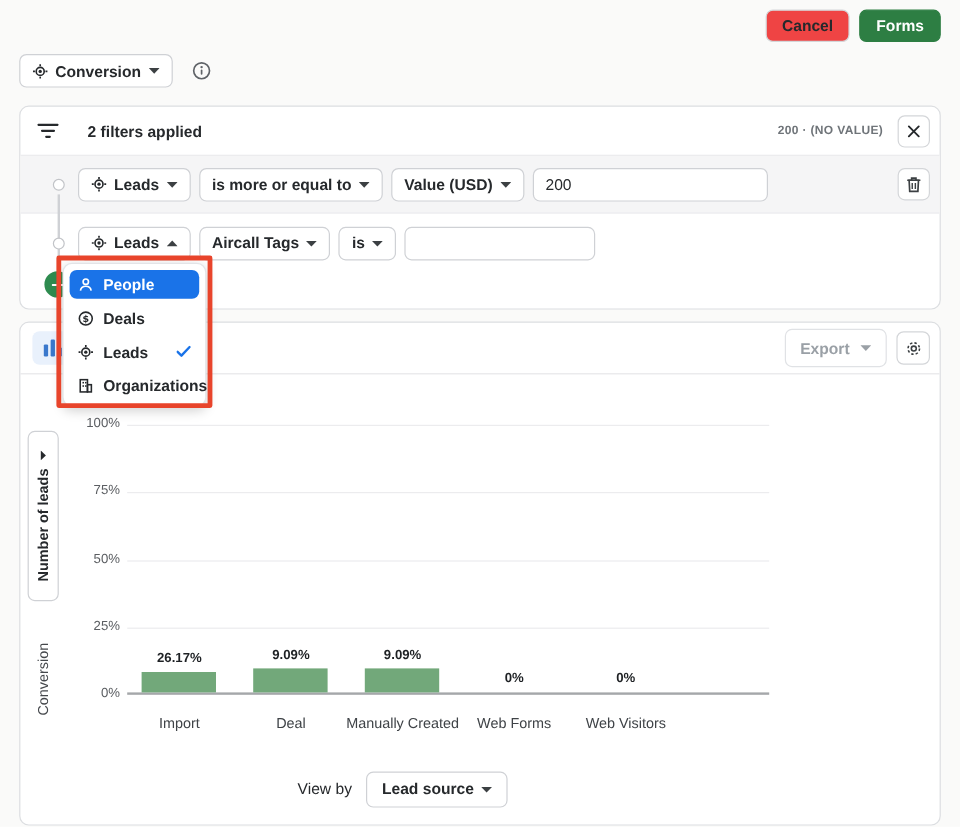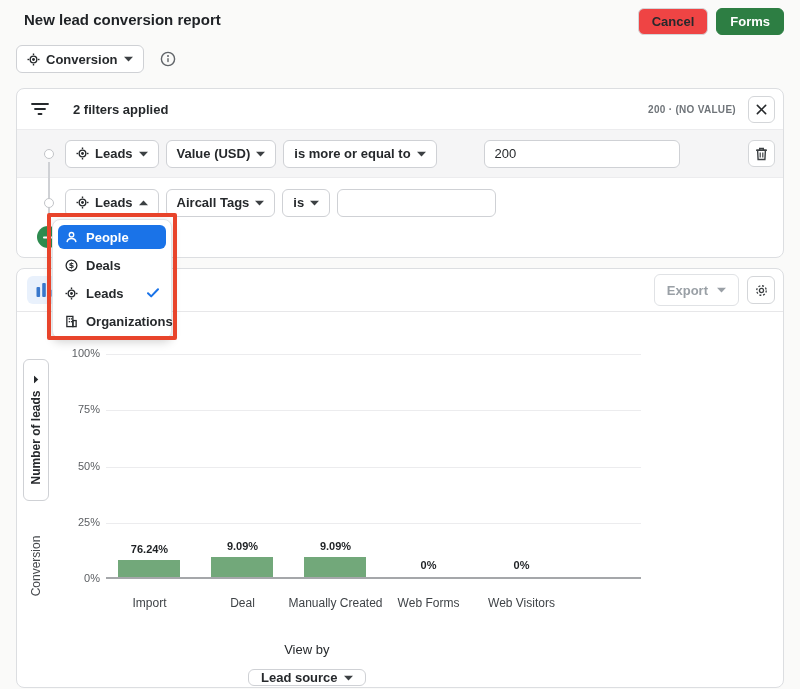--- a/index.html
+++ b/index.html
@@ -81,32 +81,31 @@
   .plot { position:absolute; left:89px; top:85px; width:535px; height:225px; }
   .gridline { position:absolute; left:0; width:535px; height:1px; background:#ececee; }
   .gridline.baseline { height:2px; background:#a5a7aa; }
   .ytick { position:absolute; left:-48px; width:42px; text-align:right; font-size:11px; color:#5b5e62; }
   .slot { position:absolute; bottom:0; width:93px; height:225px; }
   .bar { position:absolute; left:15px; width:62px; bottom:2px; }
   .vlabel { position:absolute; left:0; width:93px; text-align:center; font-size:11px; font-weight:700; color:#1e2124; }
   .clabel { position:absolute; top:242px; left:-20px; width:133px; text-align:center; font-size:12px;
             color:#3f4347; white-space:nowrap; }
 
-  .viewby { position:absolute; left:231px; top:373px; height:31px; display:flex; align-items:center; gap:12px;flex-direction:column; }
+  .viewby { position:absolute; left:231px; top:373px; height:31px; display:flex; align-items:center; gap:12px; }
   .viewby-label { font-size:13px; color:#26292c; }
   .viewby-btn { height:30px; padding:0 12px; }
 
   svg { display:block; }
 </style>
 </head>
 <body>
 
 <div class="page">
 
-  <div class="title">New lead conversion report</div>
   <div class="top-actions">
     <button class="btn">Cancel</button>
     <button class="btn btn-save">Forms</button>
   </div>
 
   <div class="entity-bar">
     <button class="ctl">
       <span>
         <svg width="13" height="13" viewBox="0 0 16 16">
             <circle cx="8" cy="8" r="4.1" fill="none" stroke="#26292c" stroke-width="1.7"></circle>
@@ -170,36 +169,36 @@
             </svg>
           </span>
         <span>Leads</span>
         <span class="caret">
             <svg width="9" height="6" viewBox="0 0 10 6">
               <polygon points="0,0.5 10,0.5 5,5.8" fill="#3c4043"></polygon>
             </svg>
           </span>
       </button>
       <button class="ctl">
+        <span>is more or equal to</span>
+        <span class="caret">
+            <svg width="9" height="6" viewBox="0 0 10 6">
+              <polygon points="0,0.5 10,0.5 5,5.8" fill="#3c4043"></polygon>
+            </svg>
+          </span>
+      </button>
+      <button class="ctl">
         <span>Value (USD)</span>
         <span class="caret">
             <svg width="9" height="6" viewBox="0 0 10 6">
               <polygon points="0,0.5 10,0.5 5,5.8" fill="#3c4043"></polygon>
             </svg>
           </span>
       </button>
-      <button class="ctl">
-        <span>is more or equal to</span>
-        <span class="caret">
-            <svg width="9" height="6" viewBox="0 0 10 6">
-              <polygon points="0,0.5 10,0.5 5,5.8" fill="#3c4043"></polygon>
-            </svg>
-          </span>
-      </button>
-      <input class="input" style="width: 196px; margin-left: 40px;" value="200">
+      <input class="input" style="width: 196px;" value="200">
       <span class="trash-wrap">
         <button class="icon-btn">
           <span>
               <svg width="13" height="14" viewBox="0 0 13 14">
                 <line x1="1" y1="3.2" x2="12" y2="3.2" stroke="#3c4043" stroke-width="1.4"></line>
                 <path d="M4.7 3V1.4h3.6V3" fill="none" stroke="#3c4043" stroke-width="1.4"></path>
                 <path d="M2.6 3.2h7.8l-.5 9.3H3.1z" fill="none" stroke="#3c4043" stroke-width="1.4"></path>
                 <line x1="5.2" y1="5.5" x2="5.2" y2="10.5" stroke="#3c4043" stroke-width="1.2"></line>
                 <line x1="7.8" y1="5.5" x2="7.8" y2="10.5" stroke="#3c4043" stroke-width="1.2"></line>
               </svg>
@@ -312,21 +311,21 @@
         <div class="gridline" style="top: 168.75px;"></div>
         <div class="ytick" style="top: 161.75px;">25%</div>
         <div class="gridline" style="top: 112.5px;"></div>
         <div class="ytick" style="top: 105.5px;">50%</div>
         <div class="gridline" style="top: 56.25px;"></div>
         <div class="ytick" style="top: 49.25px;">75%</div>
         <div class="gridline" style="top: 0px;"></div>
         <div class="ytick" style="top: -7px;">100%</div>
         <div class="slot" style="left: -3px;">
           <div class="bar" style="height: 17.3025px; background: rgb(114, 168, 122);"></div>
-          <div class="vlabel" style="bottom: 24.3025px;">76.24%</div>
+          <div class="vlabel" style="bottom: 24.3025px;">26.17%</div>
           <div class="clabel">Import</div>
         </div>
         <div class="slot" style="left: 90px;">
           <div class="bar" style="height: 20.4525px; background: rgb(114, 168, 122);"></div>
           <div class="vlabel" style="bottom: 27.4525px;">9.09%</div>
           <div class="clabel">Deal</div>
         </div>
         <div class="slot" style="left: 183px;">
           <div class="bar" style="height: 20.4525px; background: rgb(114, 168, 122);"></div>
           <div class="vlabel" style="bottom: 27.4525px;">9.09%</div>

